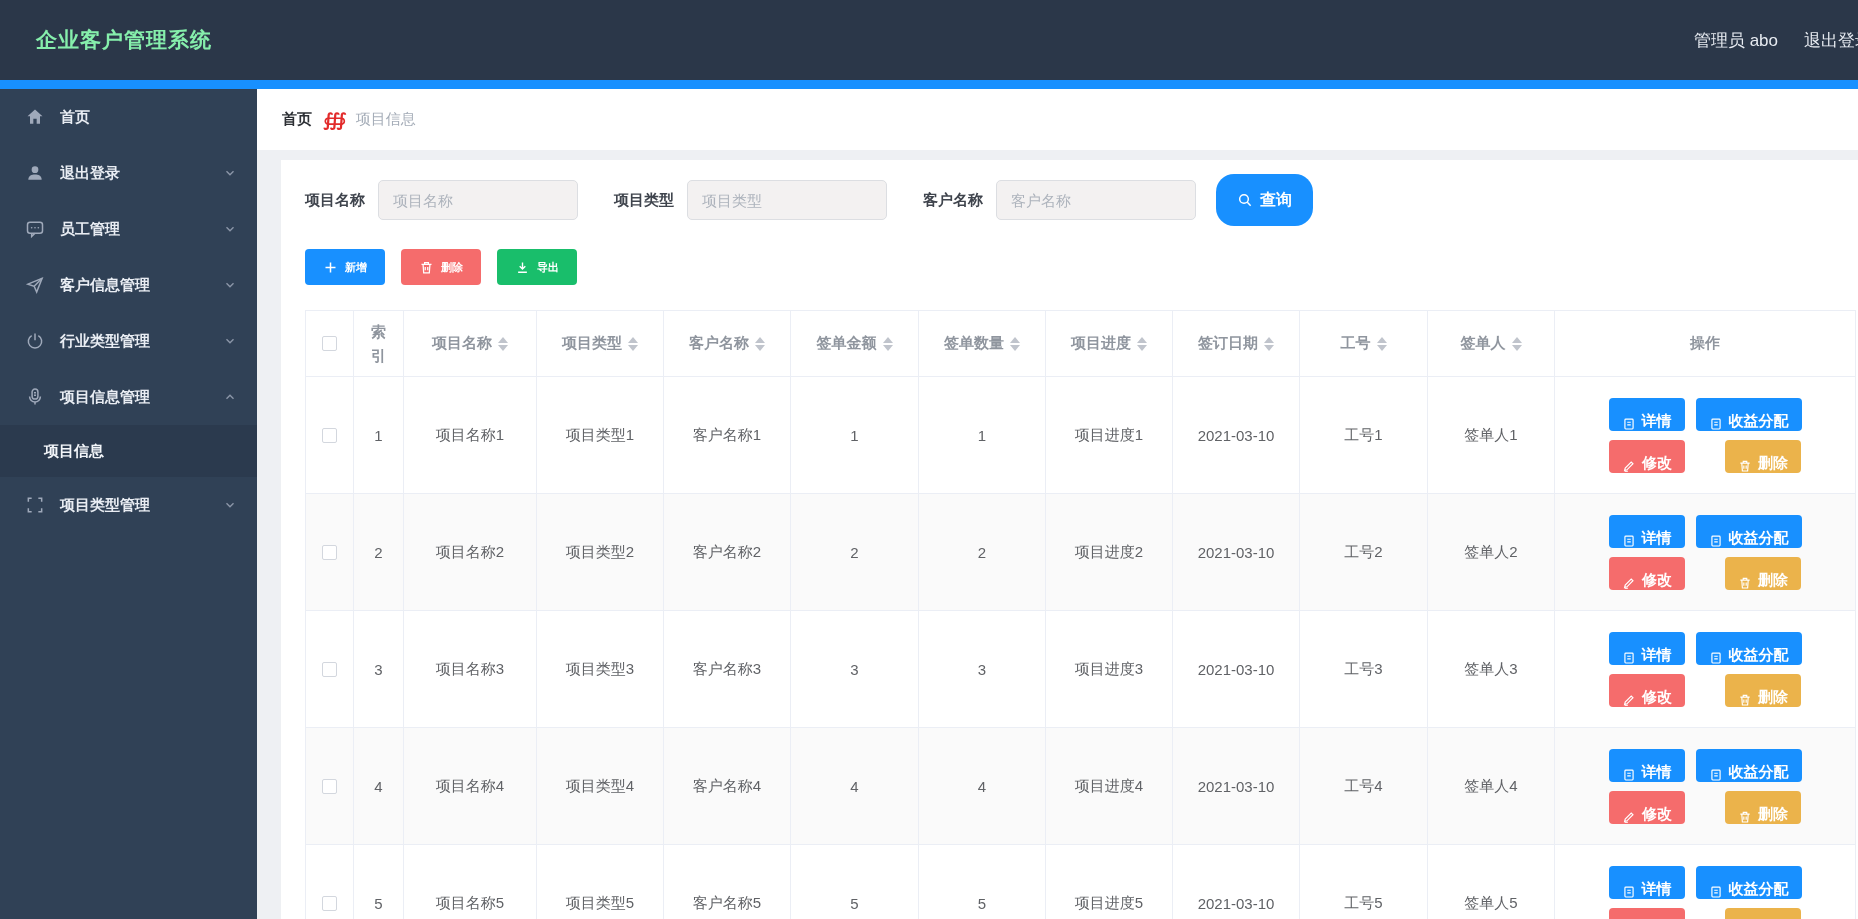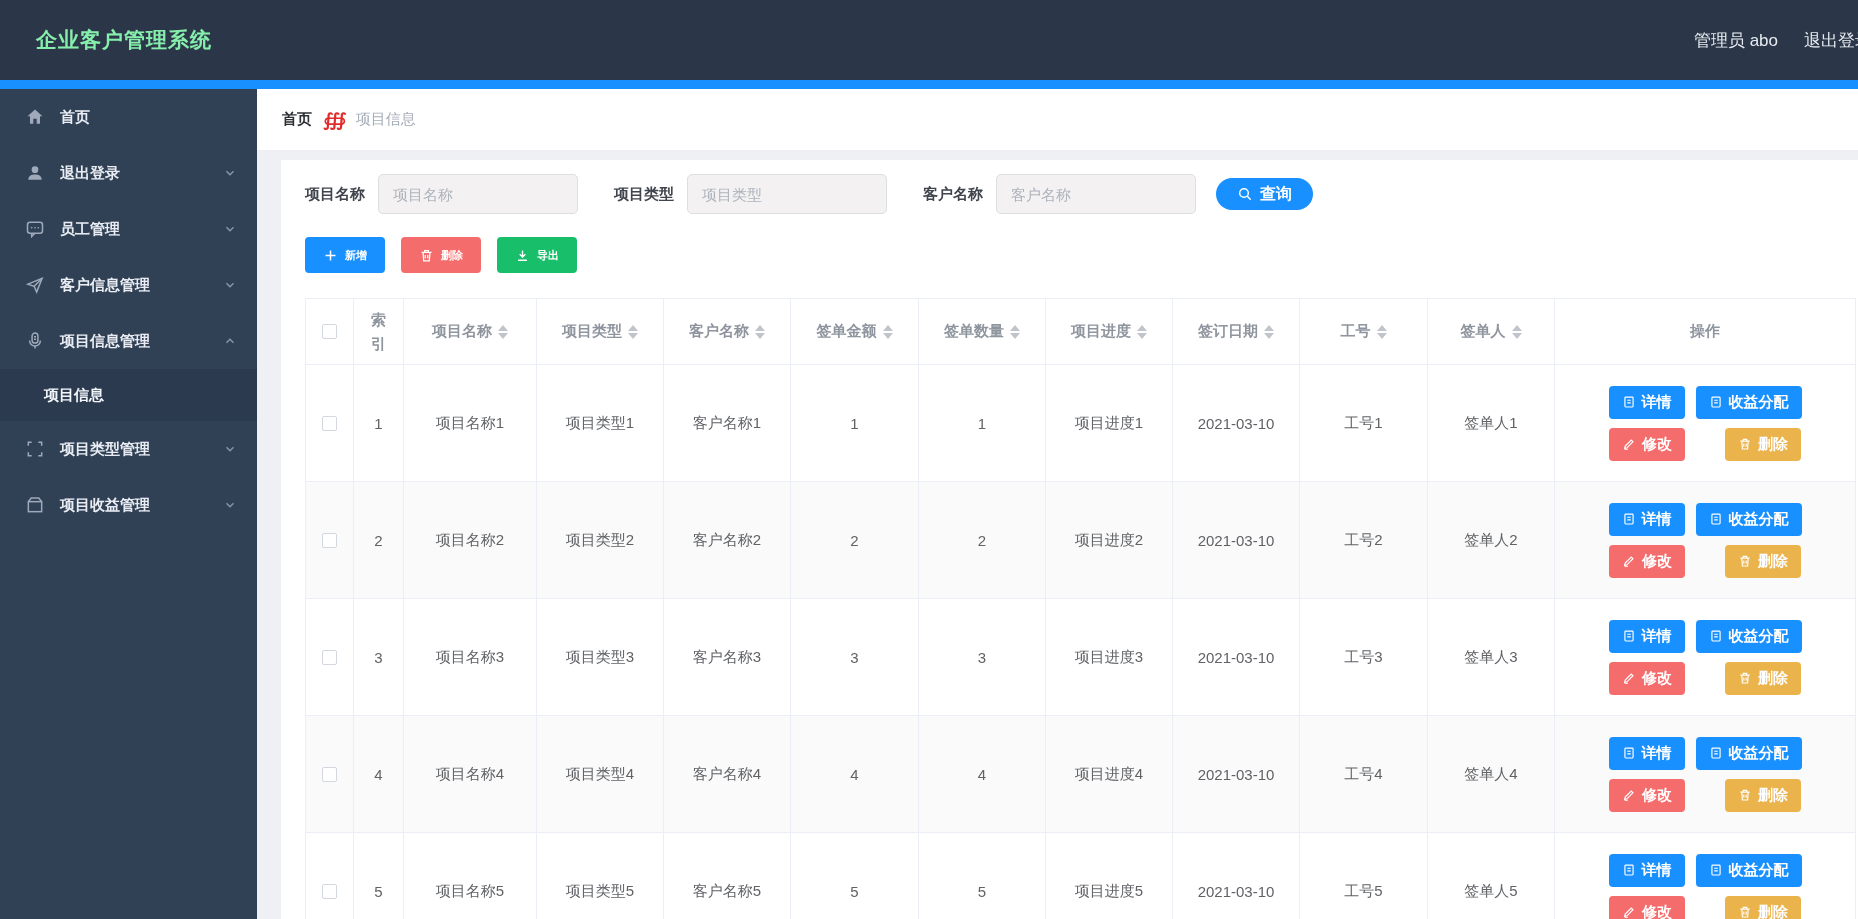--- a/index.html
+++ b/index.html
@@ -42,42 +42,42 @@
   .filter-input { width:200px; height:40px; background:#f3f1f1; border:1px solid #dcdee2; border-radius:5px; padding:0 14px; font-size:15px; color:#303133; font-family:inherit; outline:none; }
   .filter-input::placeholder { color:#adb3bc; }
 
   .btn { display:inline-flex; align-items:center; justify-content:center; border:none; border-radius:4px; color:#fff; font-family:inherit; cursor:pointer; white-space:nowrap; }
   .btn svg { display:block; }
   .btn-ico { margin-right:7px; }
   .btn-blue { background:#1890ff; }
   .btn-red { background:#f56c6c; }
   .btn-green { background:#19be6b; }
   .btn-yellow { background:#ebb34b; }
-  .btn-query { height:32px; padding:0 21px; font-size:16px; font-weight:600; margin-left:20px;border-radius:18px; }
+  .btn-query { height:52px; padding:0 21px; font-size:16px; font-weight:600; margin-left:20px;border-radius:18px; }
   .btn-tool { height:36px; padding:0 18px; font-size:11px; font-weight:600; margin-right:16px; }
 
   .toolbar { margin-top:23px; display:flex; }
 
   
   table { border-collapse:collapse; table-layout:fixed; width:1550px; margin-top:25px; }
   th, td { border:1px solid #ebeef5; text-align:center; vertical-align:middle; font-size:15px; overflow:hidden; }
   th { height:66px; color:#8f959e; font-weight:600; }
   td { height:117px; color:#606266; }
   tbody tr:nth-child(even) { background:#fafafa; }
   .th-inner { display:inline-flex; align-items:center; justify-content:center; gap:6px; }
   .sort { display:inline-flex; flex-direction:column; align-items:center; gap:2px; }
   .cu { width:0; height:0; border-left:5px solid transparent; border-right:5px solid transparent; border-bottom:6px solid #c0c4cc; }
   .cd { width:0; height:0; border-left:5px solid transparent; border-right:5px solid transparent; border-top:6px solid #c0c4cc; }
   th.idx { word-break:break-all; padding:0 17px; line-height:1.6; }
 
   .checkbox { width:15px; height:15px; border:1px solid #d3d7de; border-radius:2px; background:#fff; margin:0 auto; cursor:pointer; }
 
   .op-line { display:flex; justify-content:center; gap:11px; }
   .op-line + .op-line { margin-top:9px;gap:40px; }
-  .btn-sm { height:33px; padding:0 13px; font-size:15px; font-weight:600; }
+  .btn-sm { height:33px; padding:0 13px; font-size:15px; font-weight:600;align-items:flex-end; }
   .btn-sm .btn-ico { margin-right:6px; }
 </style>
 </head>
 <body>
 
 <div class="navbar">
   <div class="navbar-title">企业客户管理系统</div>
   <div class="navbar-right">
     <div>管理员 abo</div>
     <div>退出登录</div>
@@ -139,20 +139,34 @@
           </svg>
       </span>
       <span>客户信息管理</span>
       <span class="menu-arrow">
         <svg viewBox="0 0 24 24" fill="none" stroke="currentColor" stroke-width="2.4">
             <path d="M6 9 L12 15 L18 9"></path>
           </svg>
       </span>
     </div>
 
+    <div class="menu-item">
+      <span class="menu-icon">
+        <svg viewBox="0 0 24 24" fill="none" stroke="currentColor" stroke-width="1.8">
+            <path d="M8 5.5 A8 8 0 1 0 16 5.5"></path>
+            <path d="M12 3 V11"></path>
+          </svg>
+      </span>
+      <span>行业类型管理</span>
+      <span class="menu-arrow">
+        <svg viewBox="0 0 24 24" fill="none" stroke="currentColor" stroke-width="2.4">
+            <path d="M6 9 L12 15 L18 9"></path>
+          </svg>
+      </span>
+    </div>
 
     <div class="menu-item">
       <span class="menu-icon">
         <svg viewBox="0 0 24 24" fill="none" stroke="currentColor" stroke-width="1.8">
             <rect x="8.5" y="2.5" width="7" height="12" rx="3.5"></rect>
             <path d="M10.8 7 H13.2 M10.8 10 H13.2"></path>
             <path d="M5.5 11.5 A6.5 6.5 0 0 0 18.5 11.5"></path>
             <path d="M12 18 V21"></path>
           </svg>
       </span>
@@ -175,34 +189,20 @@
           </svg>
       </span>
       <span>项目类型管理</span>
       <span class="menu-arrow">
         <svg viewBox="0 0 24 24" fill="none" stroke="currentColor" stroke-width="2.4">
             <path d="M6 9 L12 15 L18 9"></path>
           </svg>
       </span>
     </div>
 
-    <div class="menu-item">
-      <span class="menu-icon">
-        <svg viewBox="0 0 24 24" fill="none" stroke="currentColor" stroke-width="1.8">
-            <rect x="4" y="8" width="16" height="12"></rect>
-            <path d="M4 8 L7.5 3.5 H16.5 L20 8"></path>
-          </svg>
-      </span>
-      <span>项目收益管理</span>
-      <span class="menu-arrow">
-        <svg viewBox="0 0 24 24" fill="none" stroke="currentColor" stroke-width="2.4">
-            <path d="M6 9 L12 15 L18 9"></path>
-          </svg>
-      </span>
-    </div>
   </div>
 
   <div class="main">
     <div class="breadcrumb-bar">
       <span class="crumb-home">首页</span>
       <span class="crumb-sep">∰</span>
       <span class="crumb-current">项目信息</span>
     </div>
 
     <div class="content">

